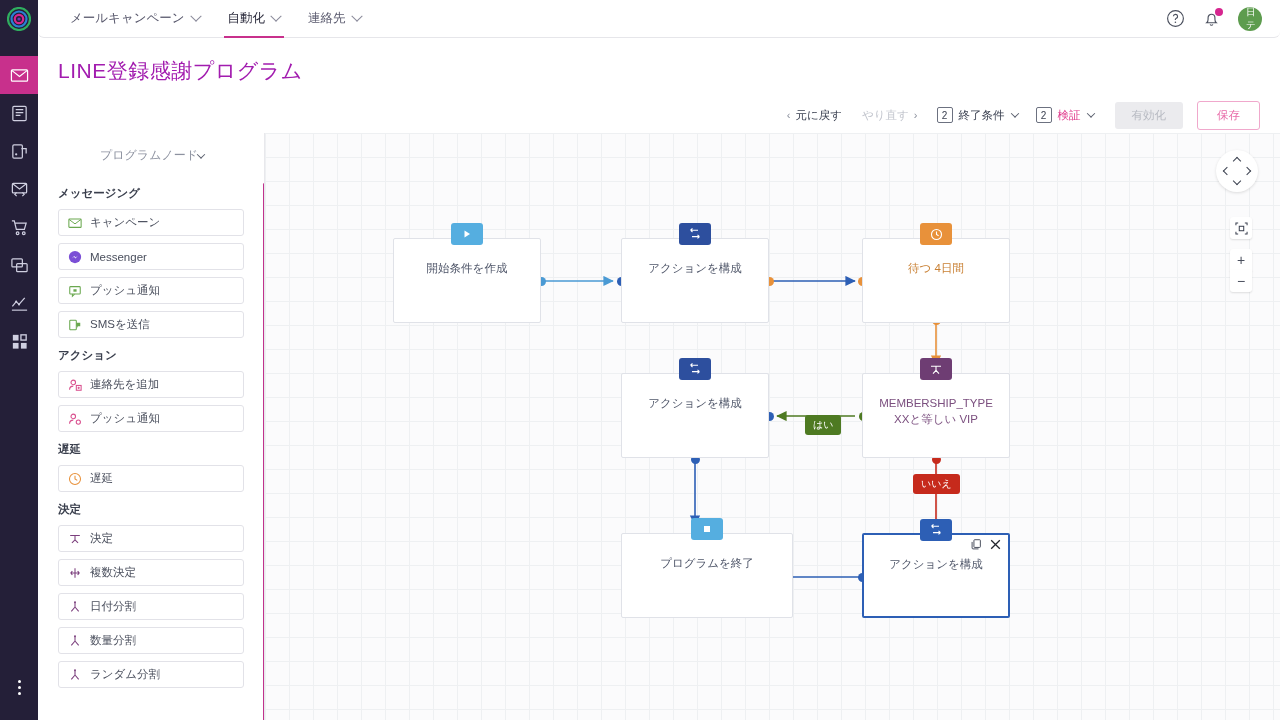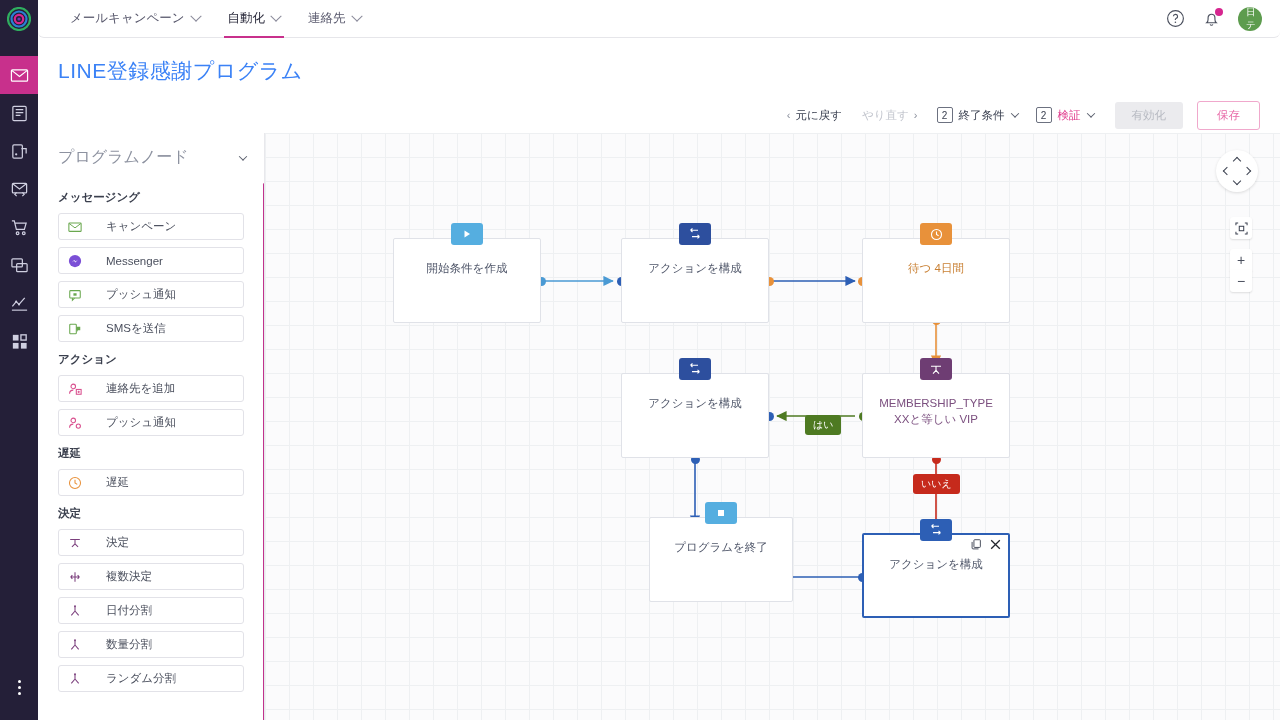--- a/index.html
+++ b/index.html
@@ -63,21 +63,21 @@
   }
   .avatar {
     width: 24px; height: 24px; border-radius: 50%; background: #5d9c4e;
     color: #fff; font-size: 9.5px; display: flex; align-items: center; justify-content: center;
     cursor: pointer; letter-spacing: -0.5px; padding-left: 8px;
   }
 
   
   .page-title {
     position: absolute; left: 58px; top: 57px;
-    font-size: 21px; color: #3b82f6; font-weight: 400; letter-spacing: 0.5px;
+    font-size: 21px; color: #a21caf; font-weight: 400; letter-spacing: 0.5px;
   }
   .toolbar {
     position: absolute; left: 38px; top: 98px; width: 1242px; height: 34px;
     display: flex; align-items: center; justify-content: flex-end; padding-right: 20px; gap: 0;
   }
   .tb-btn {
     display: flex; align-items: center; gap: 5px; font-size: 11.5px; color: #3c4252;
     padding: 0 10px; cursor: pointer; height: 28px;
   }
   .tb-btn.disabled { color: #c3c6ce; cursor: default; }
@@ -102,29 +102,29 @@
     background: #ffffff; color: #e86aa8; font-size: 11.5px;
     padding: 6px 19px; border-radius: 3px; border: 1px solid #f0a8cc; margin-left: 14px; cursor: pointer;
   }
 
   
   .palette {
     position: absolute; left: 38px; top: 133px; width: 227px; height: 587px;
     background: #ffffff; border-right: 1px solid #e8e8ec; overflow: hidden;
   }
   .palette-head {
-    display: flex; align-items: center; justify-content: space-between;
-    padding: 14px 18px 12px 20px; font-size: 16px; color: #8d92a0; cursor: pointer;
+    display: flex; align-items: center; justify-content: center;
+    padding: 14px 18px 12px 20px; font-size: 12px; color: #8d92a0; cursor: pointer;
   }
   .palette-body { padding: 0 20px; }
   .pal-section {
     font-size: 11.5px; color: #3a3f4d; font-weight: bold; margin: 10px 0 8px 0;
   }
   .pal-item {
-    display: flex; align-items: center; gap: 24px;
+    display: flex; align-items: center; gap: 8px;
     height: 27px; border: 1px solid #e2e2e8; border-radius: 3px;
     margin-bottom: 7px; padding: 0 9px; font-size: 11.5px; color: #4a4f5d;
     background: #fff; cursor: pointer;
   }
   .pal-item svg { flex: none; }
   .pal-scroll {
     position: absolute; left: 225px; top: 50px; width: 3px; height: 670px;
     background: #c0318c; border-radius: 2px;
   }
 
@@ -520,21 +520,21 @@
 
     <div class="node" style="left:597px;top:240px;width:148px;height:85px;">
       <div class="node-icon" style="background:#6e3d73;">
         <svg width="14" height="13" viewBox="0 0 14 13">
             <path d="M2 3.3h10M7 3.3v4M7 7.3 4 10.6M7 7.3l3 3.3" fill="none" stroke="#fff" stroke-width="1.1"></path>
           </svg>
       </div>
       <div class="node-label" style="color:#7b4f7f;">MEMBERSHIP_TYPE XXと等しい VIP</div>
     </div>
 
-    <div class="node" style="left:356px;top:384px;width:144px;height:85px;margin-left:28px;">
+    <div class="node" style="left:356px;top:400px;width:172px;height:85px;">
       <div class="node-icon" style="background:#55aee0;">
         <svg width="12" height="12" viewBox="0 0 12 12">
             <rect x="3" y="3" width="6" height="6" fill="#fff"></rect>
           </svg>
       </div>
       <div class="node-label">プログラムを終了</div>
     </div>
 
     <div class="node selected" style="left:597px;top:400px;width:148px;height:85px;">
       <div class="node-icon" style="background:#2d5fb5;">

